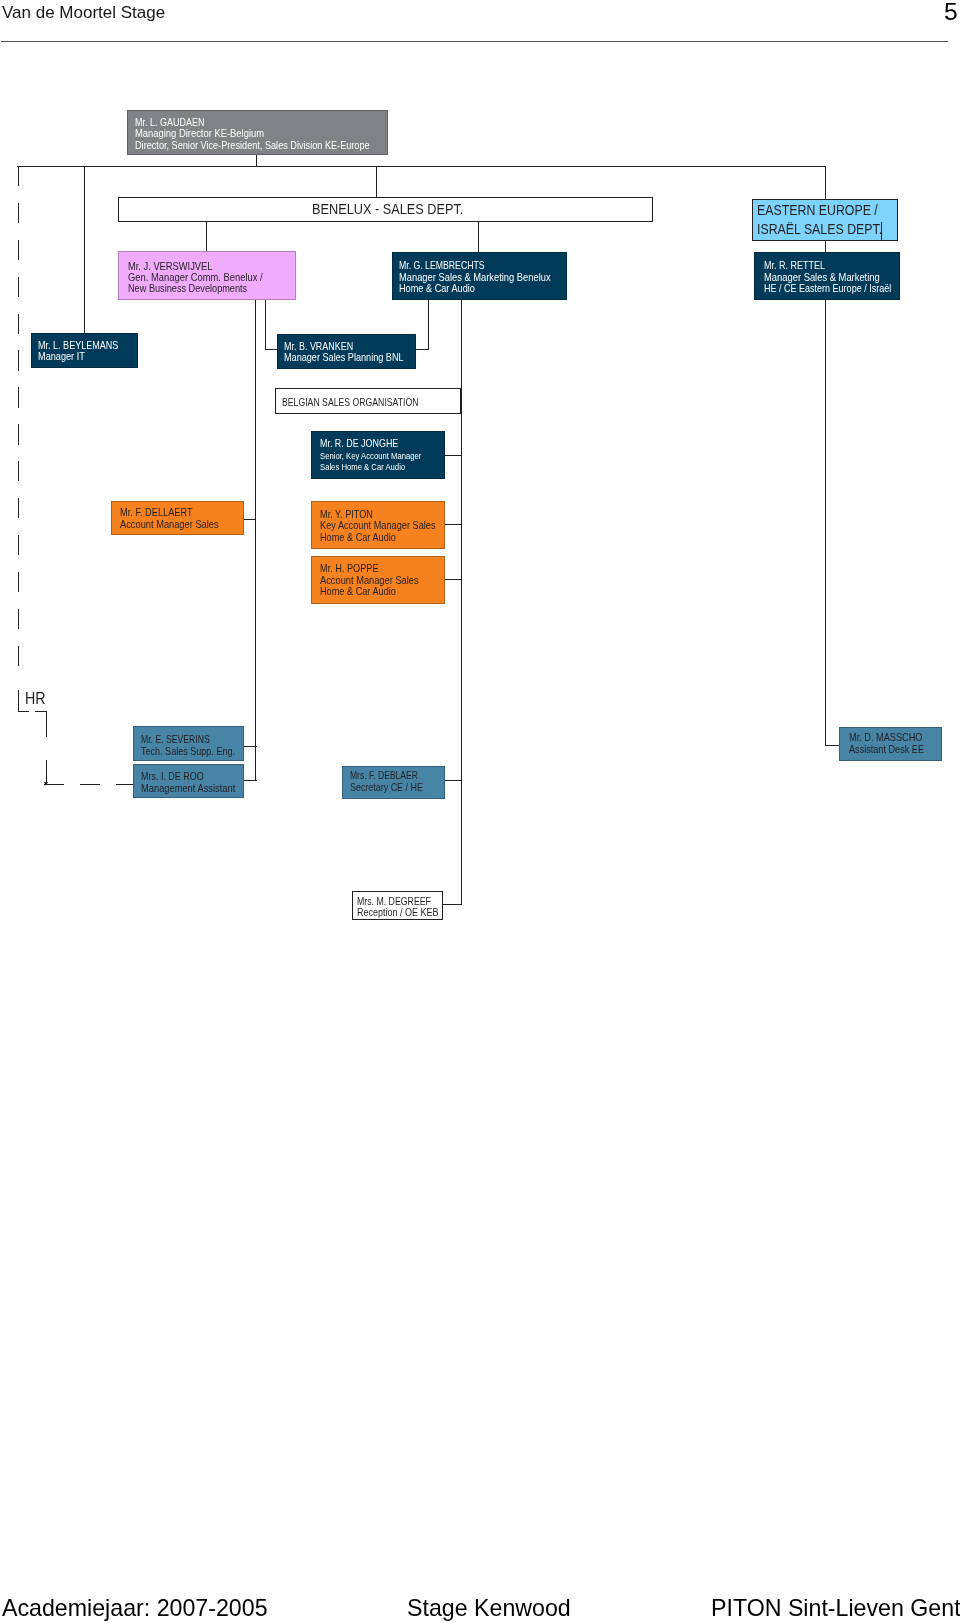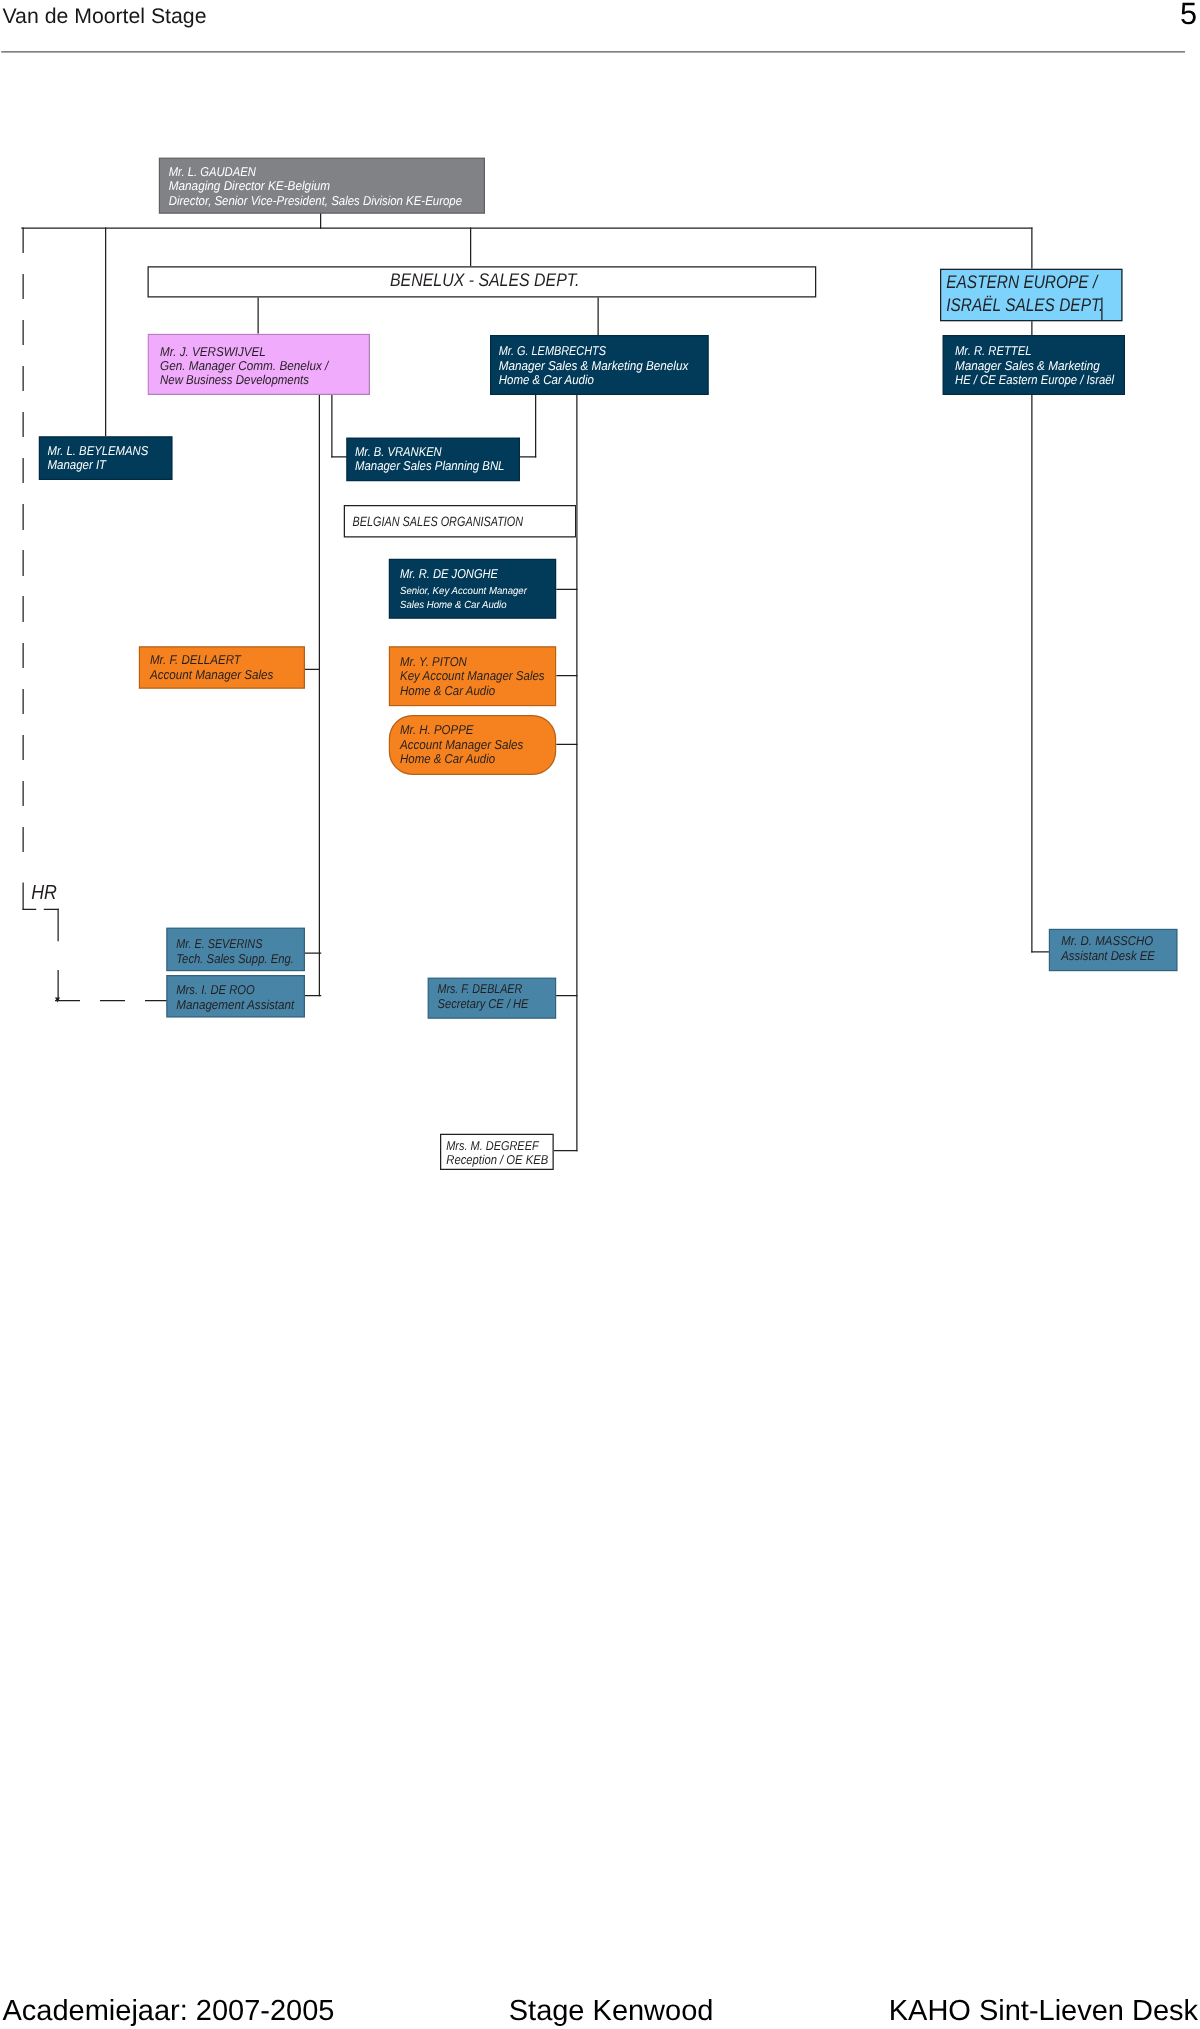--- a/index.html
+++ b/index.html
@@ -2,21 +2,21 @@
 <html><head>
 <meta charset="utf-8">
 <style>
   html,body{margin:0;padding:0;}
   body{width:960px;height:1623px;background:#fff;font-family:"Liberation Sans",sans-serif;position:relative;overflow:hidden;-webkit-font-smoothing:antialiased;}
   .page{position:absolute;left:0;top:0;width:960px;height:1623px;}
   .hdr-name{position:absolute;left:2px;top:3px;font-size:17px;color:#181818;}
   .hdr-page{position:absolute;left:944px;top:-2.5px;font-size:24.6px;color:#000;}
   .hdr-rule{position:absolute;left:1px;top:41px;width:947px;height:1px;background:#58585a;}
   .ftr{position:absolute;top:1595px;font-size:23.2px;color:#000;white-space:nowrap;}
-  #chart{position:absolute;left:0;top:16px;width:960px;height:1000px;font-style:italic;}
+  #chart{position:absolute;left:0;top:0;width:960px;height:1000px;}
   .nd{position:absolute;box-sizing:border-box;}
   .nd .tx{position:absolute;left:0;top:0;white-space:nowrap;font-size:10.3px;line-height:11.6px;
      transform-origin:left top;}
   .ln{position:absolute;background:#231f20;}
 </style>
 </head>
 <body>
 
 <div class="page">
   <div class="hdr-name">Van de Moortel Stage</div>
@@ -103,21 +103,21 @@
       </div>
       <div class="nd" style="left: 111px; top: 501px; width: 133px; height: 34px; background: rgb(245, 130, 31); box-shadow: rgba(0, 0, 0, 0.26) 0px 0px 0px 1px inset;">
         <div class="tx" style="left: 8.8px; top: 6.2px; color: rgb(35, 31, 32); font-size: 10.3px; line-height: 11.948px; transform: scaleX(0.896);">Mr. F. DELLAERT</div>
         <div class="tx" style="left: 8.8px; top: 18.3px; color: rgb(35, 31, 32); font-size: 10.3px; line-height: 11.948px; transform: scaleX(0.902);">Account Manager Sales</div>
       </div>
       <div class="nd" style="left: 311px; top: 501px; width: 133.5px; height: 47.5px; background: rgb(245, 130, 31); box-shadow: rgba(0, 0, 0, 0.26) 0px 0px 0px 1px inset;">
         <div class="tx" style="left: 8.9px; top: 7.7px; color: rgb(35, 31, 32); font-size: 10.3px; line-height: 11.948px; transform: scaleX(0.89);">Mr. Y. PITON</div>
         <div class="tx" style="left: 8.9px; top: 19.45px; color: rgb(35, 31, 32); font-size: 10.3px; line-height: 11.948px; transform: scaleX(0.893);">Key Account Manager Sales</div>
         <div class="tx" style="left: 8.9px; top: 31.2px; color: rgb(35, 31, 32); font-size: 10.3px; line-height: 11.948px; transform: scaleX(0.89);">Home &amp; Car Audio</div>
       </div>
-      <div class="nd" style="left: 311px; top: 555.7px; width: 133.5px; height: 48.3px; background: rgb(245, 130, 31); box-shadow: rgba(0, 0, 0, 0.26) 0px 0px 0px 1px inset; border-radius: 19px;">
+      <div class="nd" style="left: 311px; top: 555.7px; width: 133.5px; height: 48.3px; background: rgb(245, 130, 31); box-shadow: rgba(0, 0, 0, 0.26) 0px 0px 0px 1px inset;">
         <div class="tx" style="left: 8.9px; top: 7.3px; color: rgb(35, 31, 32); font-size: 10.3px; line-height: 11.948px; transform: scaleX(0.89);">Mr. H. POPPE</div>
         <div class="tx" style="left: 8.9px; top: 19.05px; color: rgb(35, 31, 32); font-size: 10.3px; line-height: 11.948px; transform: scaleX(0.902);">Account Manager Sales</div>
         <div class="tx" style="left: 8.9px; top: 30.8px; color: rgb(35, 31, 32); font-size: 10.3px; line-height: 11.948px; transform: scaleX(0.89);">Home &amp; Car Audio</div>
       </div>
       <div class="nd" style="left: 133px; top: 726px; width: 111px; height: 34.8px; background: rgb(71, 132, 166); box-shadow: rgba(0, 0, 0, 0.26) 0px 0px 0px 1px inset; padding-left: 21px;">
         <div class="tx" style="left: 7.6px; top: 7.8px; color: rgb(35, 31, 32); font-size: 10.3px; line-height: 11.948px; transform: scaleX(0.84);">Mr. E. SEVERINS</div>
         <div class="tx" style="left: 7.6px; top: 19.7px; color: rgb(35, 31, 32); font-size: 10.3px; line-height: 11.948px; transform: scaleX(0.878);">Tech. Sales Supp. Eng.</div>
       </div>
       <div class="nd" style="left: 133px; top: 764.2px; width: 111px; height: 34.3px; background: rgb(71, 132, 166); box-shadow: rgba(0, 0, 0, 0.26) 0px 0px 0px 1px inset;">
         <div class="tx" style="left: 7.6px; top: 7.1px; color: rgb(35, 31, 32); font-size: 10.3px; line-height: 11.948px; transform: scaleX(0.87);">Mrs. I. DE ROO</div>
@@ -136,14 +136,14 @@
         <div class="tx" style="left: 3.5px; top: 15.3px; color: rgb(35, 31, 32); font-size: 10.3px; line-height: 11.948px; transform: scaleX(0.875);">Reception / OE KEB</div>
       </div>
       <div class="nd" style="left: 25px; top: 690px; width: 22px; height: 16px; background: transparent;">
         <div class="tx" style="left: -0.5px; top: -1px; color: rgb(35, 31, 32); font-size: 16.2px; line-height: 18.792px; transform: scaleX(0.88);">HR</div>
       </div>
       <div class="ln" style="left: 881px; top: 222px; width: 1px; height: 18px;"></div>
     </div>
 
   <div class="ftr" style="left:2px">Academiejaar: 2007-2005</div>
   <div class="ftr" style="left:407px">Stage Kenwood</div>
-  <div class="ftr" style="left:711px">KAHO Sint-Lieven Desk</div>
+  <div class="ftr" style="left:711px">PITON Sint-Lieven Gent</div>
 </div>
 
 </body></html>

